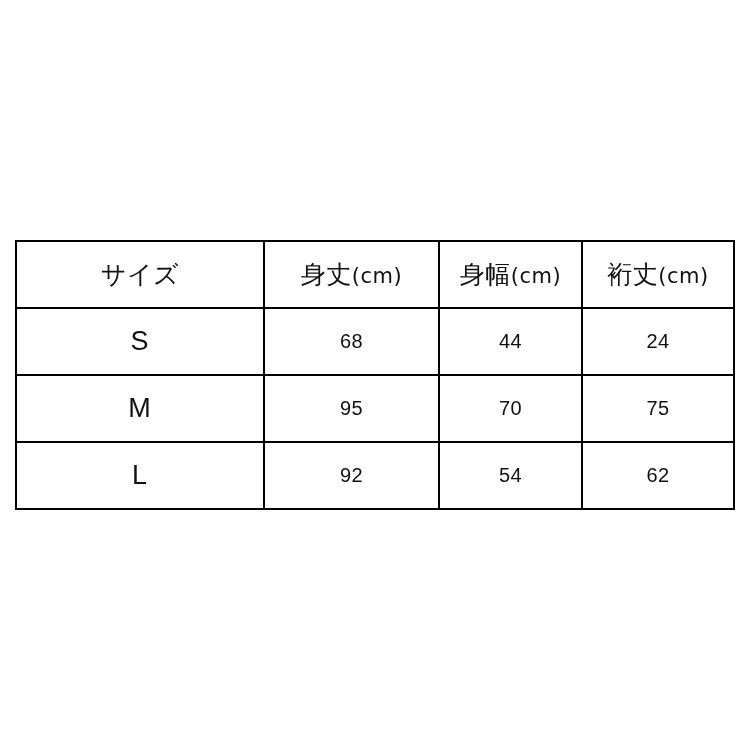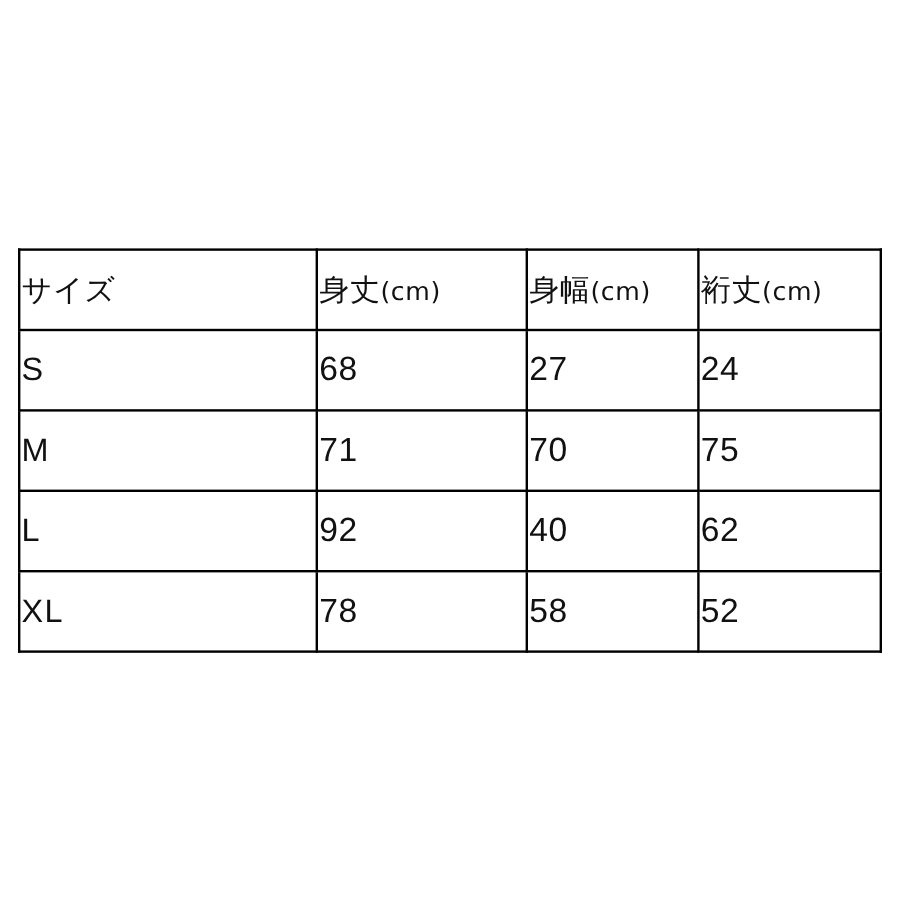--- a/index.html
+++ b/index.html
@@ -28,20 +28,21 @@
     justify-content: center;
   }
   table.size-table {
     border-collapse: collapse;
     table-layout: fixed;
     width: 718px;
     background: #ffffff;
   }
   table.size-table td {
     border: 2px solid #000000;
+    text-align: center;
     vertical-align: middle;
     padding: 1px;
     height: 63px;
     font-weight: 400;
     color: #111111;
   }
   
   col.c0 { width: 248px; }
   col.c1 { width: 175px; }
   col.c2 { width: 143px; }
@@ -52,21 +53,21 @@
     letter-spacing: 0.5px;
   }
   .head-cell .unit {
     font-size: 21px;
   }
   .size-cell {
     font-size: 27px;
     letter-spacing: 1px;
   }
   .val-cell {
-    font-size: 28px;
+    font-size: 20px;
     letter-spacing: 0.5px;
   }
   .jp {
     font-family: "DejaVu Sans", "Liberation Sans", sans-serif;
   }
 </style>
 </head>
 <body>
 
 <div class="page">
@@ -82,40 +83,34 @@
         <tr>
           <td class="head-cell jp"><span>サイズ</span></td>
           <td class="head-cell jp"><span>身丈</span><span class="unit">(cm)</span></td>
           <td class="head-cell jp"><span>身幅</span><span class="unit">(cm)</span></td>
           <td class="head-cell jp"><span>裄丈</span><span class="unit">(cm)</span></td>
         </tr>
 
         <tr>
           <td class="size-cell">S</td>
           <td class="val-cell">68</td>
-          <td class="val-cell">27</td>
+          <td class="val-cell">44</td>
           <td class="val-cell">24</td>
         </tr>
 
         <tr>
           <td class="size-cell">M</td>
-          <td class="val-cell">71</td>
+          <td class="val-cell">95</td>
           <td class="val-cell">70</td>
           <td class="val-cell">75</td>
         </tr>
 
         <tr>
           <td class="size-cell">L</td>
           <td class="val-cell">92</td>
-          <td class="val-cell">40</td>
+          <td class="val-cell">54</td>
           <td class="val-cell">62</td>
         </tr>
 
-        <tr>
-          <td class="size-cell">XL</td>
-          <td class="val-cell">78</td>
-          <td class="val-cell">58</td>
-          <td class="val-cell">52</td>
-        </tr>
       </tbody>
     </table>
   </div>
 </div>
 
 </body></html>

